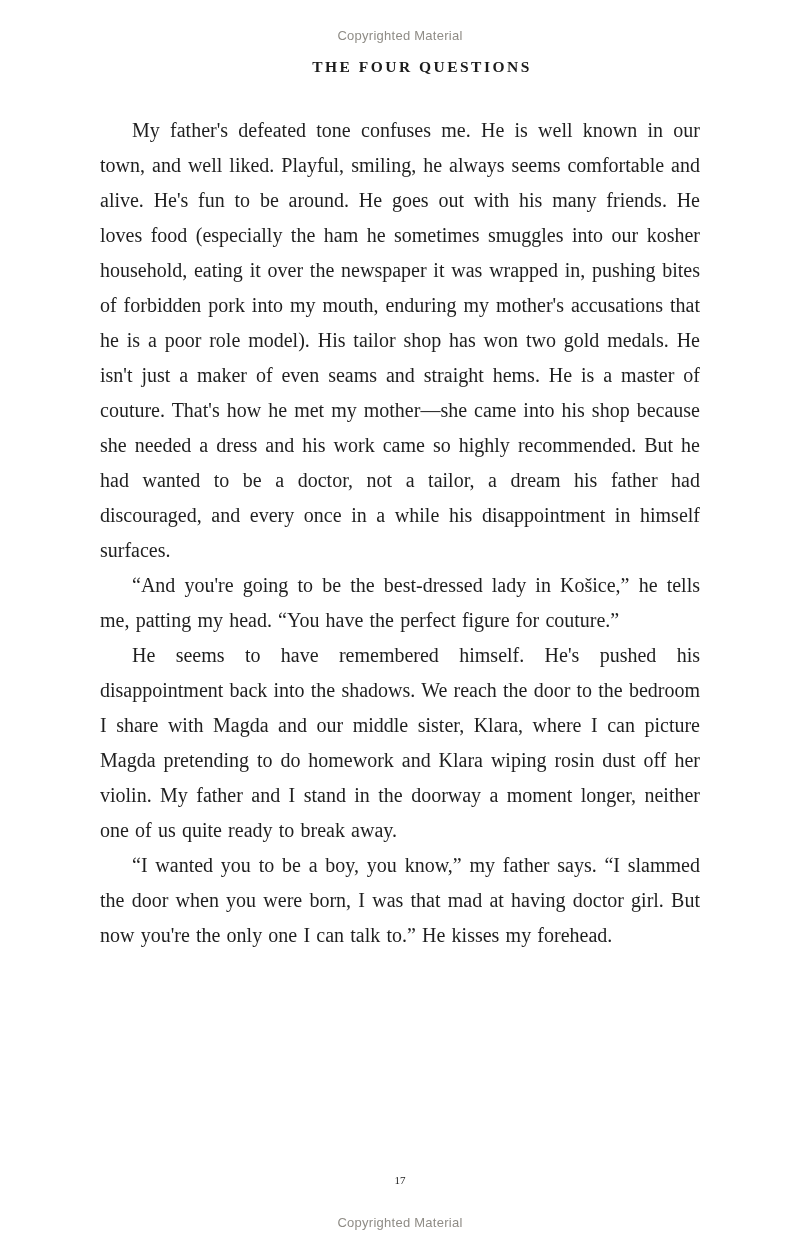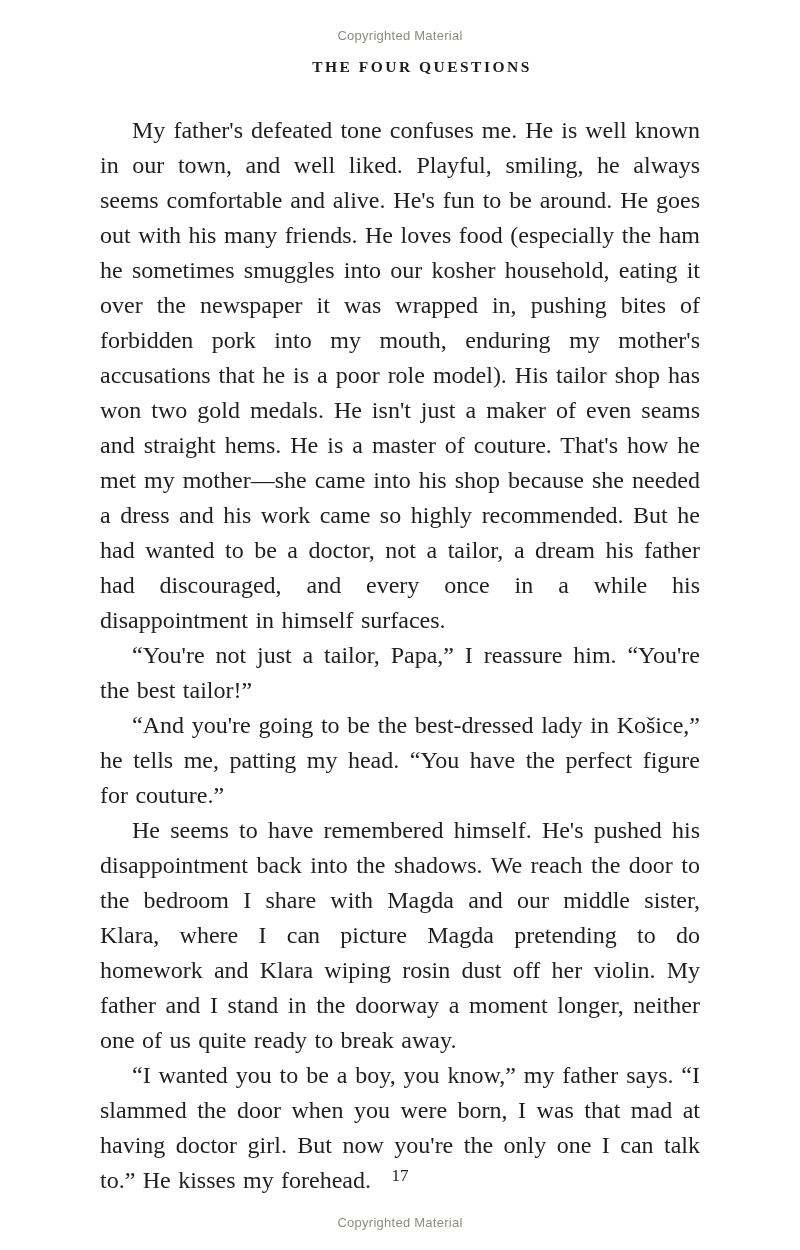--- a/index.html
+++ b/index.html
@@ -31,56 +31,55 @@
     font-size: 15.5px;
     letter-spacing: 0.16em;
     color: #1c1c1c;
     font-weight: 600;
     padding-left: 44px;
   }
   .body-text {
     margin-top: 37px;
     padding: 0 100px;
     color: #1f1f1f;
-    font-size: 24px;
+    font-size: 20px;
     line-height: 35px;
     text-align: justify;
   }
   .body-text p {
     text-indent: 32px;
     word-spacing: 0.06em;
   }
   .page-number {
     position: absolute;
     bottom: 66px;
     left: 0;
     width: 100%;
     text-align: center;
-    font-size: 17px;
+    font-size: 11px;
     color: #1f1f1f;
   }
   .copyright-bottom {
     position: absolute;
     bottom: 22px;
     left: 0;
     width: 100%;
   }
 </style>
 </head>
 <body>
 
 <div class="book-page">
 
   <div class="copyright-notice copyright-top">Copyrighted Material</div>
 
   <div class="chapter-head">THE FOUR QUESTIONS</div>
 
   <div class="body-text">
     <p>My father's defeated tone confuses me. He is well known in our town, and well liked. Playful, smiling, he always seems comfortable and alive. He's fun to be around. He goes out with his many friends. He loves food (especially the ham he sometimes smuggles into our kosher household, eating it over the newspaper it was wrapped in, pushing bites of forbidden pork into my mouth, enduring my mother's accusations that he is a poor role model). His tailor shop has won two gold medals. He isn't just a maker of even seams and straight hems. He is a master of couture. That's how he met my mother—she came into his shop because she needed a dress and his work came so highly recommended. But he had wanted to be a doctor, not a tailor, a dream his father had discouraged, and every once in a while his disappointment in himself surfaces.</p>
-    <p>“You're not just a tailor, Papa,” I reassure him. “You're the best tailor!”</p>
     <p>“And you're going to be the best-dressed lady in Košice,” he tells me, patting my head. “You have the perfect figure for couture.”</p>
     <p>He seems to have remembered himself. He's pushed his disappointment back into the shadows. We reach the door to the bedroom I share with Magda and our middle sister, Klara, where I can picture Magda pretending to do homework and Klara wiping rosin dust off her violin. My father and I stand in the doorway a moment longer, neither one of us quite ready to break away.</p>
     <p>“I wanted you to be a boy, you know,” my father says. “I slammed the door when you were born, I was that mad at having doctor girl. But now you're the only one I can talk to.” He kisses my forehead.</p>
   </div>
 
   <div class="page-number">17</div>
 
   <div class="copyright-notice copyright-bottom">Copyrighted Material</div>
 
 </div>

